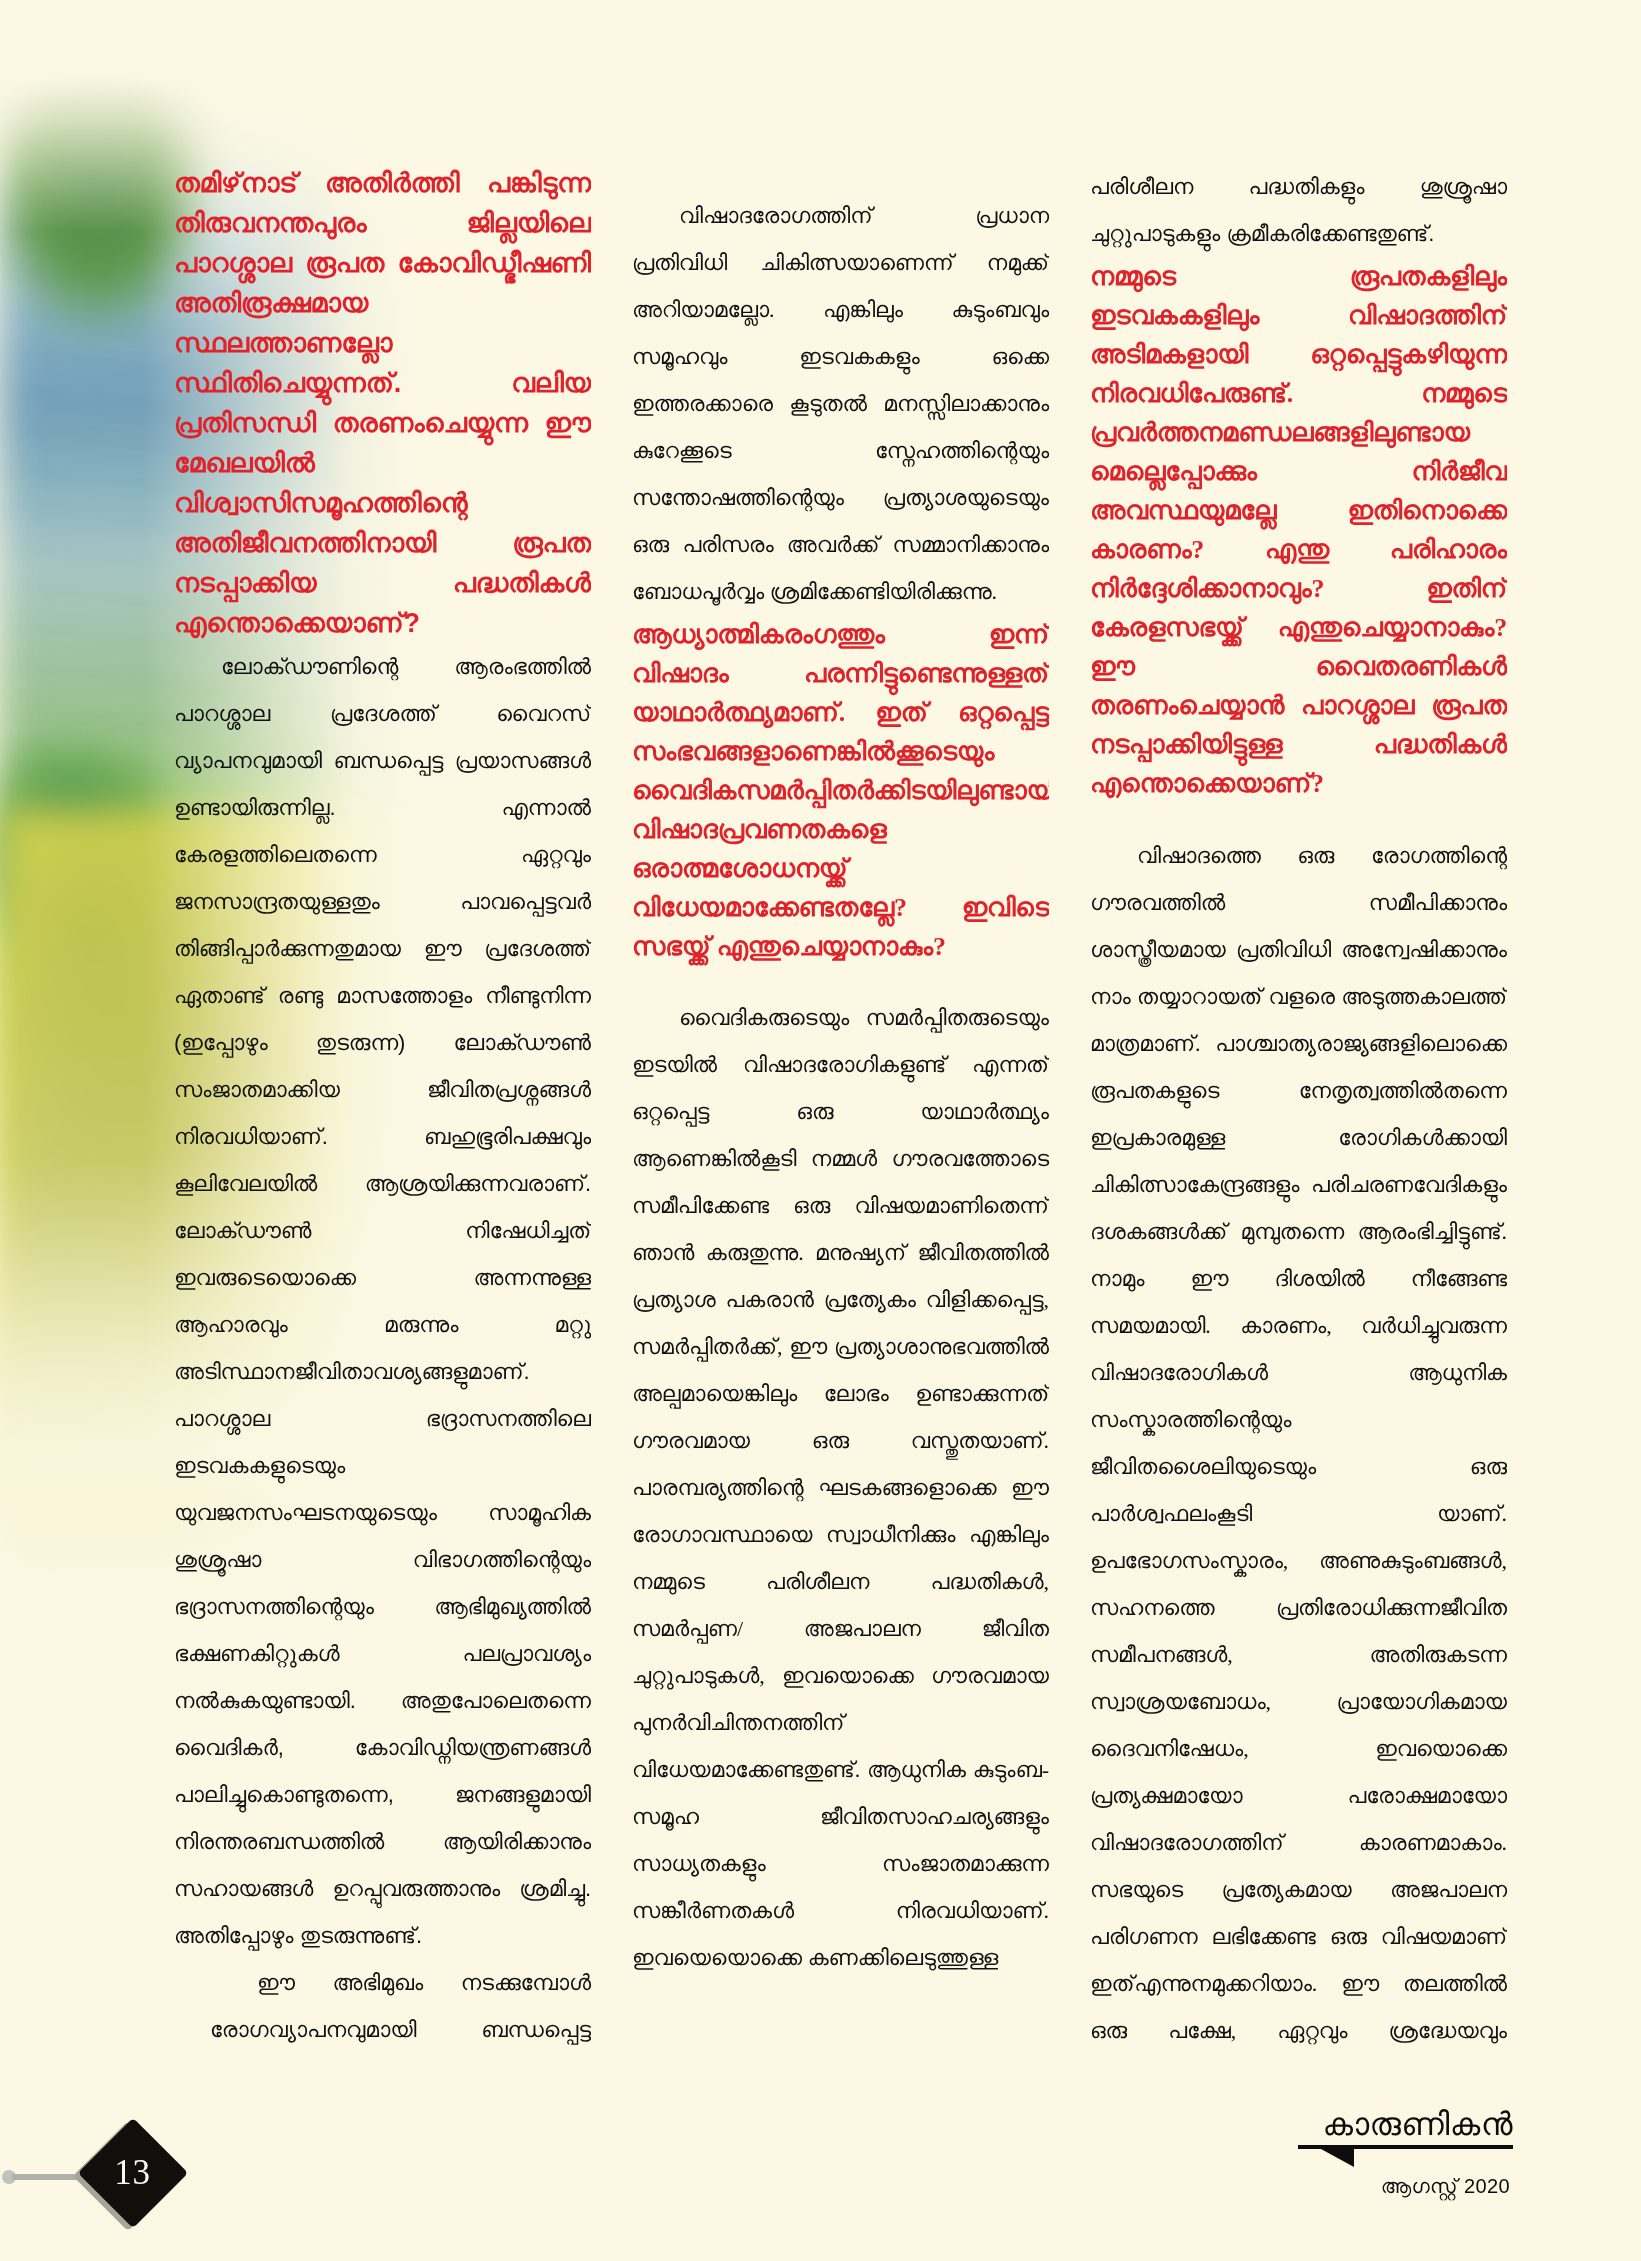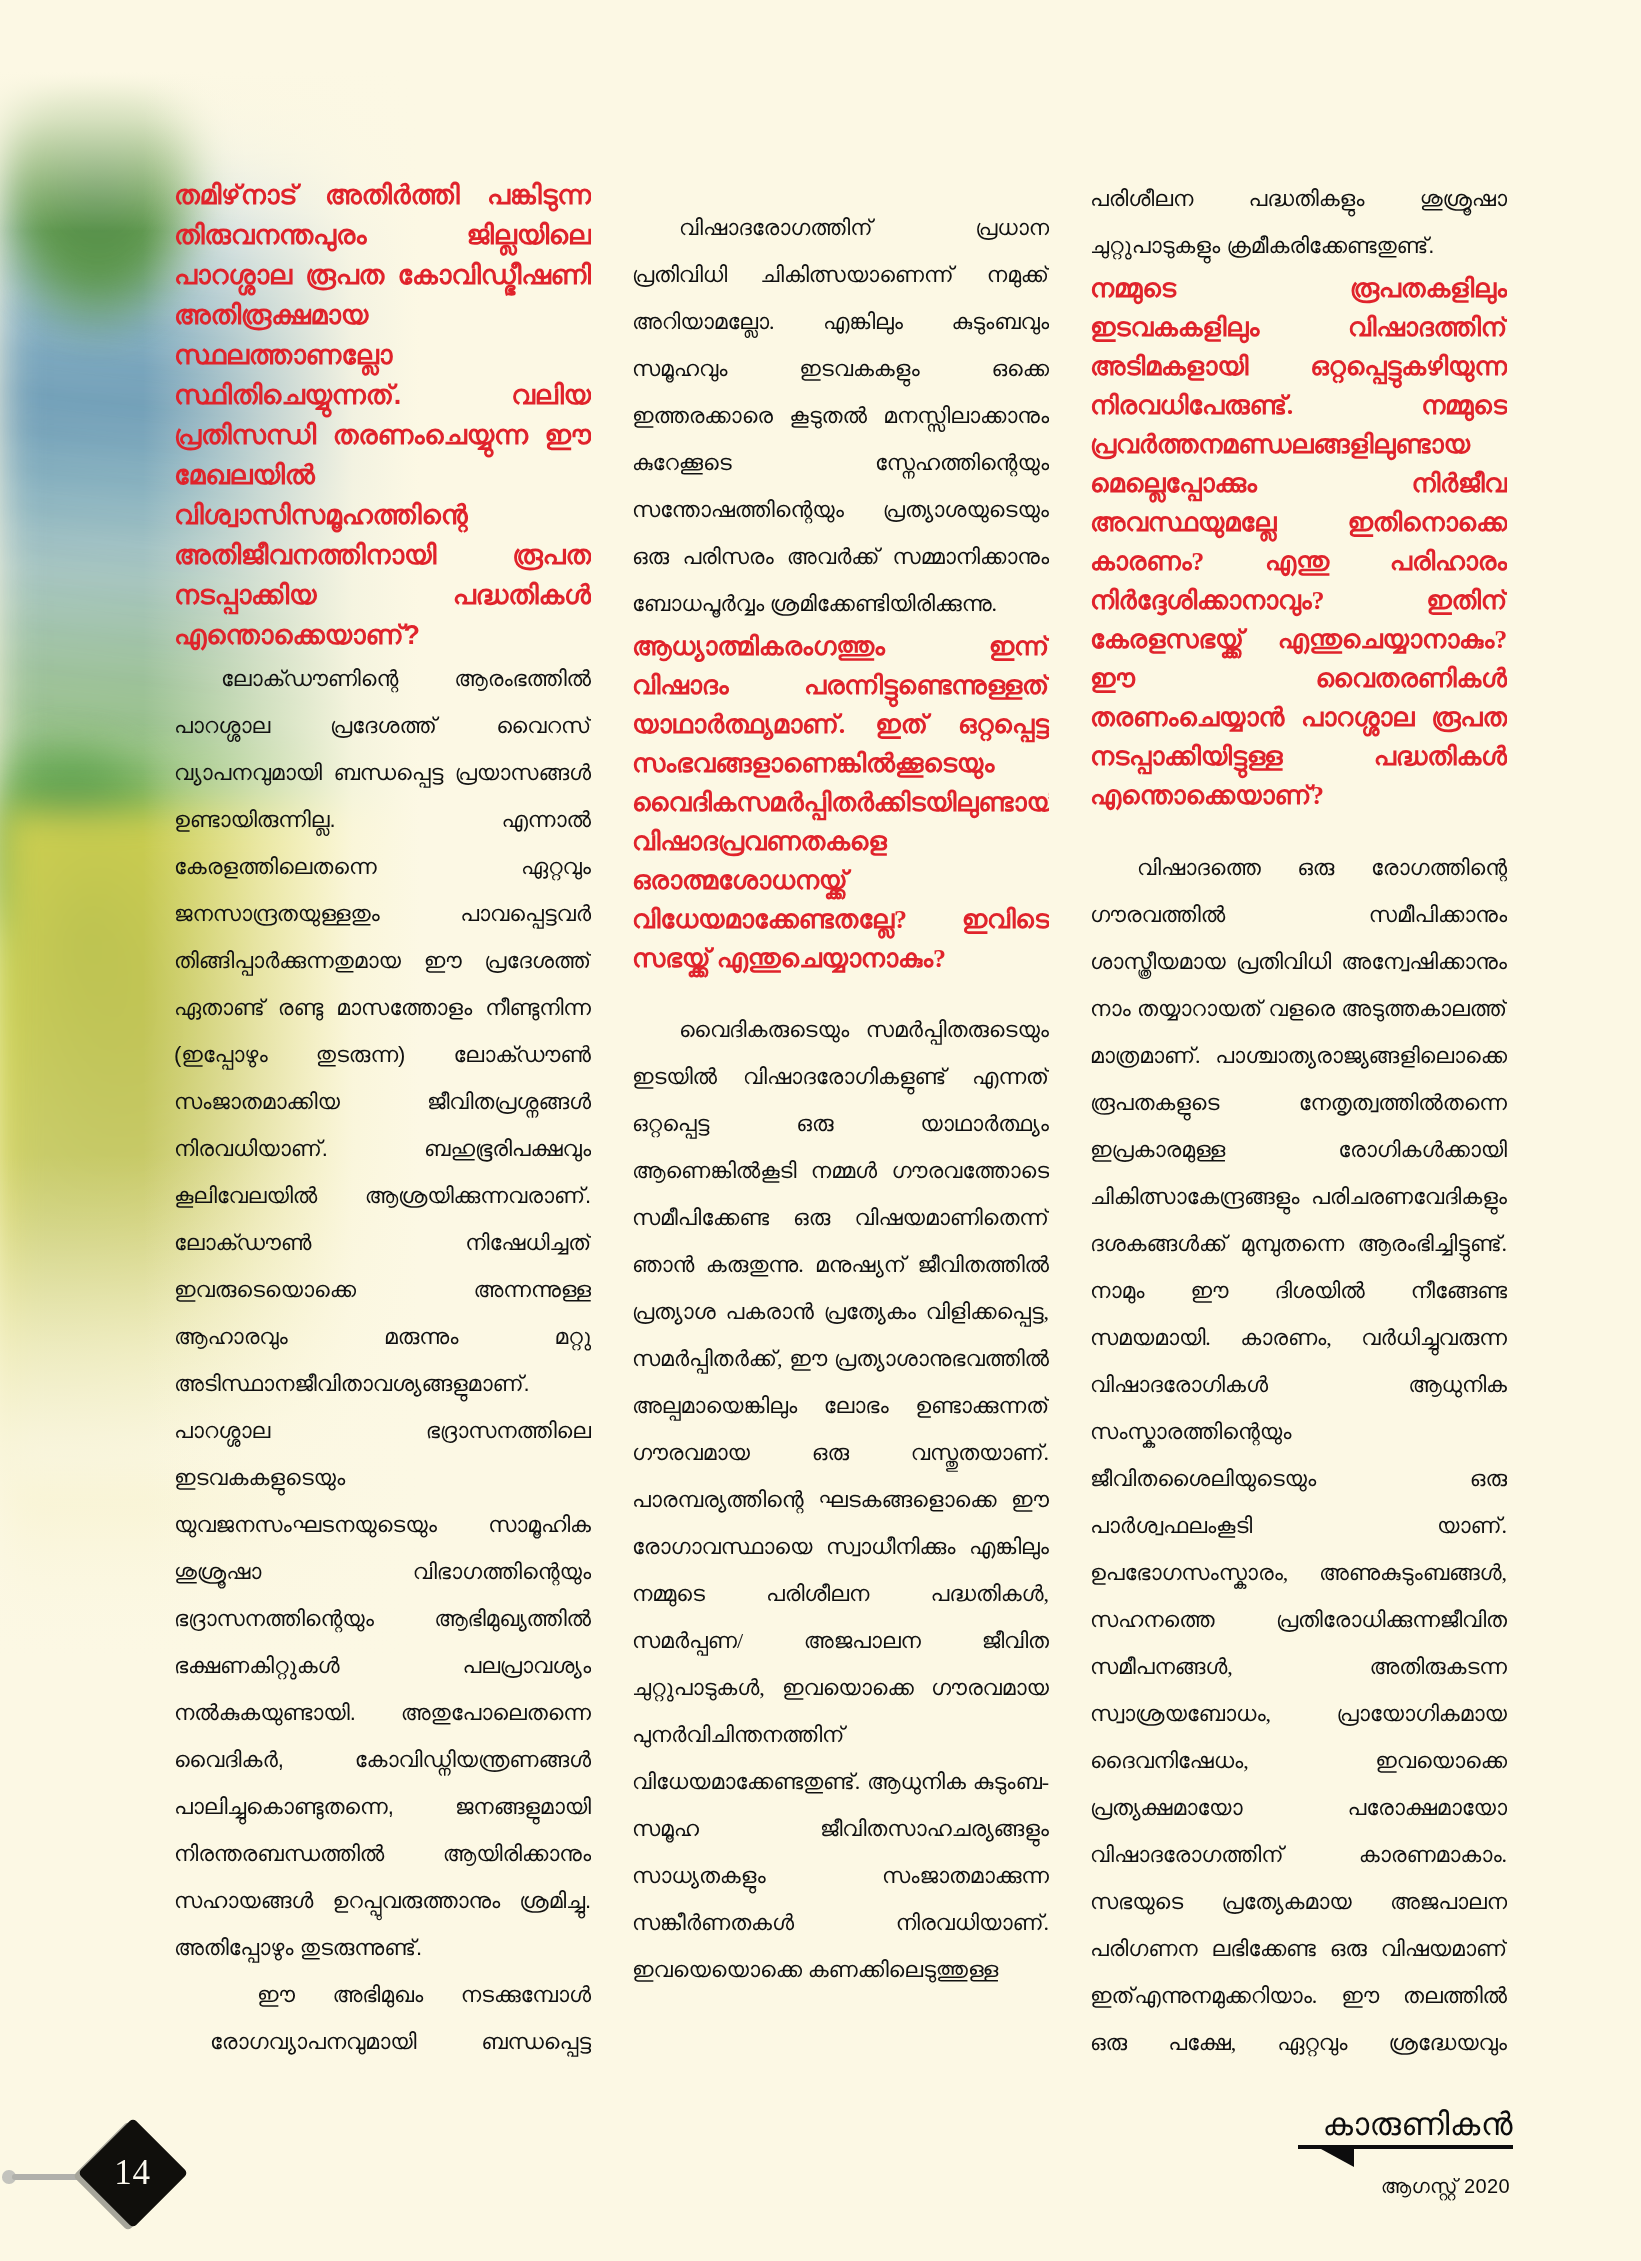--- a/index.html
+++ b/index.html
@@ -121,21 +121,21 @@
     background: linear-gradient(180deg,
       #fcf8e4 0%,
       rgba(252,248,228,.75) 3%,
       rgba(252,248,228,0) 10%);
   }
 
   
   #article {
     position: absolute;
     left: 174px;
-    top: 175px;
+    top: 163px;
     width: 1333px;
     height: 1899px;
     display: grid;
     grid-template-columns: 417px 417px 417px;
     column-gap: 41px;
     z-index: 2;
   }
   .column {
     position: relative;
     overflow: hidden;
@@ -317,21 +317,21 @@
     <p class="indent gap-before">വിഷാദത്തെ ഒരു രോഗത്തിന്റെ ഗൗരവത്തിൽ സമീപിക്കാനും ശാസ്ത്രീയമായ പ്രതിവിധി അന്വേഷിക്കാനും നാം തയ്യാറായത് വളരെ അടുത്തകാലത്ത് മാത്രമാണ്. പാശ്ചാത്യരാജ്യങ്ങളിലൊക്കെ രൂപതകളുടെ നേതൃത്വത്തിൽതന്നെ ഇപ്രകാരമുള്ള രോഗികൾക്കായി ചികിത്സാകേന്ദ്രങ്ങളും പരിചരണവേദികളും ദശകങ്ങൾക്ക് മുമ്പുതന്നെ ആരംഭിച്ചിട്ടുണ്ട്. നാമും ഈ ദിശയിൽ നീങ്ങേണ്ട സമയമായി. കാരണം, വർധിച്ചുവരുന്ന വിഷാദരോഗികൾ ആധുനിക സംസ്കാരത്തിന്റെയും ജീവിതശൈലിയുടെയും ഒരു പാർശ്വഫലംകൂടി യാണ്. ഉപഭോഗസംസ്കാരം, അണുകുടുംബങ്ങൾ, സഹനത്തെ പ്രതിരോധിക്കുന്നജീവിത സമീപനങ്ങൾ, അതിരുകടന്ന സ്വാശ്രയബോധം, പ്രായോഗികമായ ദൈവനിഷേധം, ഇവയൊക്കെ പ്രത്യക്ഷമായോ പരോക്ഷമായോ വിഷാദരോഗത്തിന് കാരണമാകാം. സഭയുടെ പ്രത്യേകമായ അജപാലന പരിഗണന ലഭിക്കേണ്ട ഒരു വിഷയമാണ് ഇത്എന്നുനമുക്കറിയാം. ഈ തലത്തിൽ ഒരു പക്ഷേ, ഏറ്റവും ശ്രദ്ധേയവും അജപാലനപരമായ കുടുംബങ്ങളിൽ പുലരേണ്ട സ്നേഹത്തിന്റെയും കരുതലിന്റെയും പങ്കുവയ്ക്കലിന്റെയും ഊഷ്മളതയെ പരിപാലിക്കുകയും പരിപോഷിപ്പിക്കുകയുമാണ്. വൈദികരുംസമർപ്പിതരും കുടുംബ</p>
   </div>
 
 </div>
 
 <div id="page-number-badge">
   <div class="pin-dot"></div>
   <div class="pin-line"></div>
   <div class="diamond-shadow"></div>
   <div class="diamond"></div>
-  <div class="num">14</div>
+  <div class="num">13</div>
 </div>
 
 <div id="masthead">
   <div class="title">കാരുണികൻ</div>
   <div class="rule-row">
     <div class="rule"></div>
     <div class="tri"></div>
   </div>
   <div class="issue">ആഗസ്റ്റ് 2020</div>
 </div>

